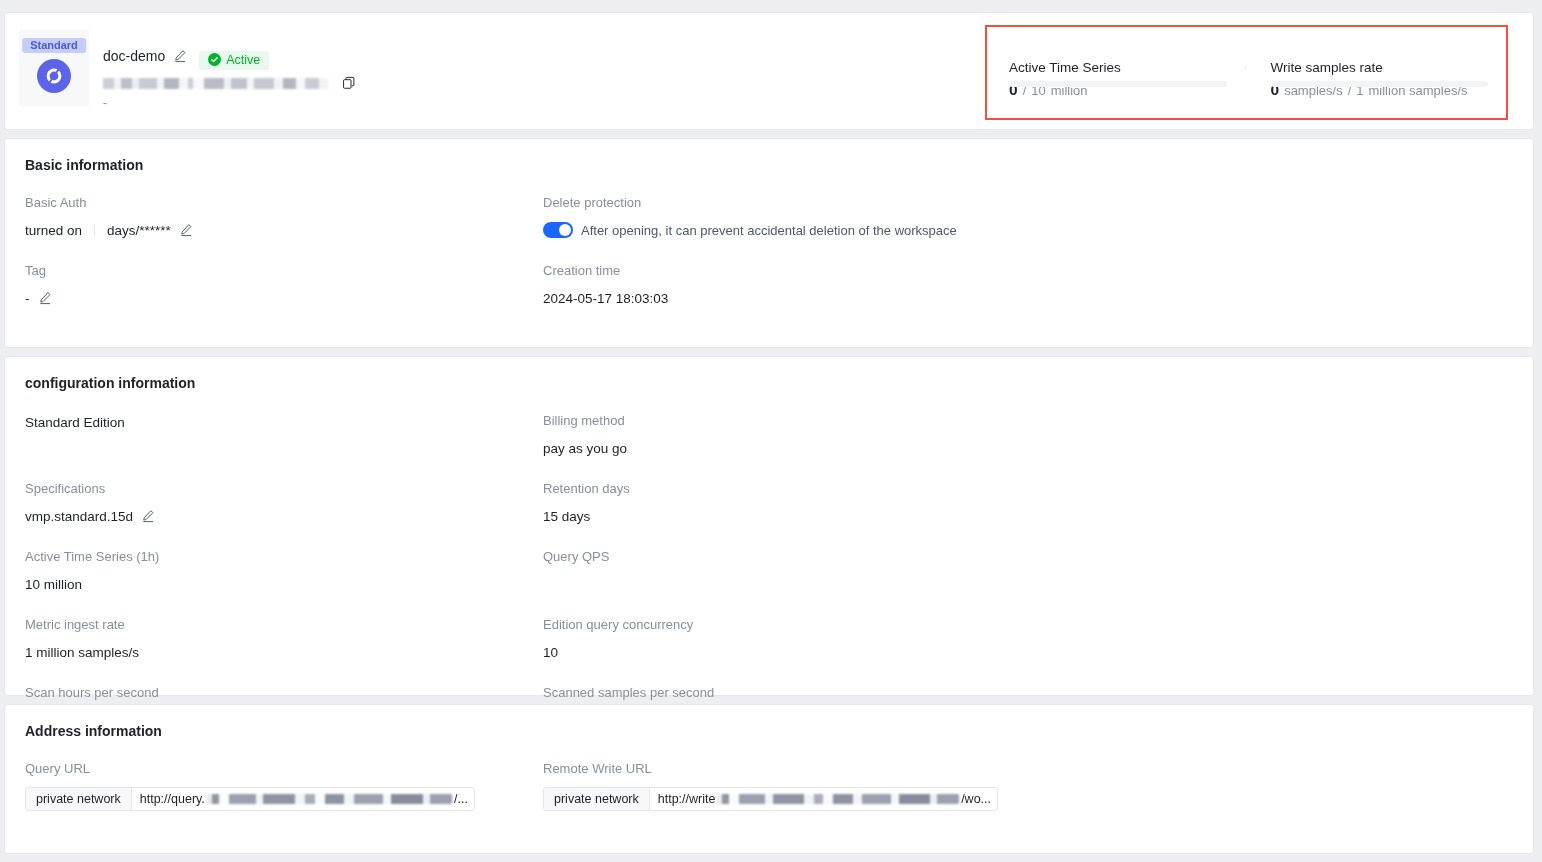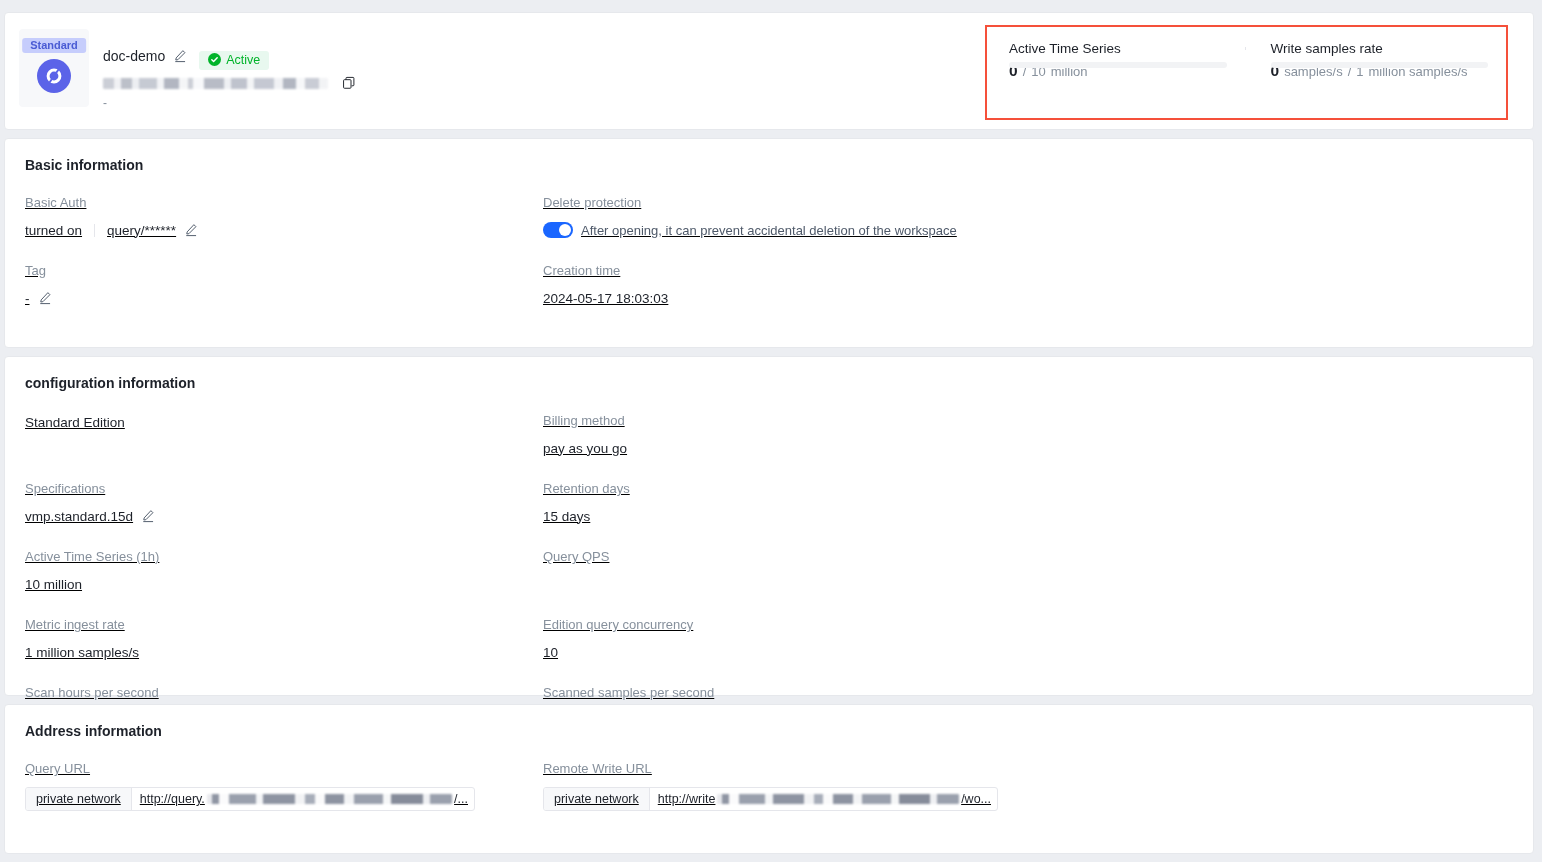--- a/index.html
+++ b/index.html
@@ -66,41 +66,41 @@
     filter: blur(1.3px); opacity: .95;
   }
   .copy-icon { width: 14px; height: 14px; }
   .dash-row { margin-top: 7px; font-size: 12px; color: #86909c; line-height: 10px; }
 
   
   .metrics-box {
     position: absolute; top: 12px; right: 25px;
     width: 523px; height: 95px;
     border: 2px solid #f5503a; background: #fff;
-    display: flex; align-items: flex-start;
+    display: flex; align-items: center;
   }
   .metric { flex: 1; padding: 14px 18px 0 22px; position: relative; }
   .metric + .metric { padding-left: 26px; }
   .metric-divider {
     position: absolute; left: 0; top: 20px; bottom: 30px; width: 1px; background: #e5e6eb;
   }
   .metric-title { font-size: 13.5px; color: #1d2129; margin-bottom: 6px; }
   .metric-value { font-size: 13px; color: #86909c; display: flex; align-items: baseline; gap: 5px; white-space: nowrap; }
   .metric-value b { font-size: 15.5px; color: #1d2129; font-weight: 700; }
   .metric-bar {
     position: absolute; left: 22px; right: 18px; bottom: 12px;
     height: 6px; border-radius: 3px; background: #f2f3f5;
   }
   .metric + .metric .metric-bar { left: 26px; }
 
   
   .section { padding: 18px 20px 0; }
   .section-title { font-size: 14px; font-weight: 700; color: #1d2129; margin-bottom: 22px; }
   .grid { display: flex; flex-wrap: wrap; }
-  .field { width: 518px; margin-bottom: 24px; text-decoration: underline; }
+  .field { width: 518px; margin-bottom: 24px; }
   .field-label { font-size: 13px; color: #86909c; margin-bottom: 11px; }
   .field-value { font-size: 13.5px; color: #1d2129; display: flex; align-items: center; gap: 8px; min-height: 18px; }
   .vsep { width: 1px; height: 13px; background: #e5e6eb; margin: 0 4px; }
 
   .section-basic { height: 210px; }
   .section-config { height: 340px; }
   .section-address { flex: 1; }
 
   
   .toggle {
@@ -229,21 +229,21 @@
     <div class="section">
       <div class="section-title">Basic information</div>
 
       <div class="grid">
 
         <div class="field">
           <div class="field-label">Basic Auth</div>
           <div class="field-value">
             <span>turned on</span>
             <span class="vsep"></span>
-            <span>query/******</span>
+            <span>days/******</span>
             <span class="pencil">
               <svg width="14" height="14" viewBox="0 0 16 16">
                 <path d="M11.3 1.9 L13.6 4.2 L5.6 12.2 L3.2 12.6 L3.6 10.2 Z" fill="none" stroke="#4e5969" stroke-width="1.1"></path>
                 <line x1="2.6" y1="14.4" x2="13.8" y2="14.4" stroke="#4e5969" stroke-width="1.1"></line>
               </svg>
             </span>
           </div>
         </div>
 
         <div class="field">

